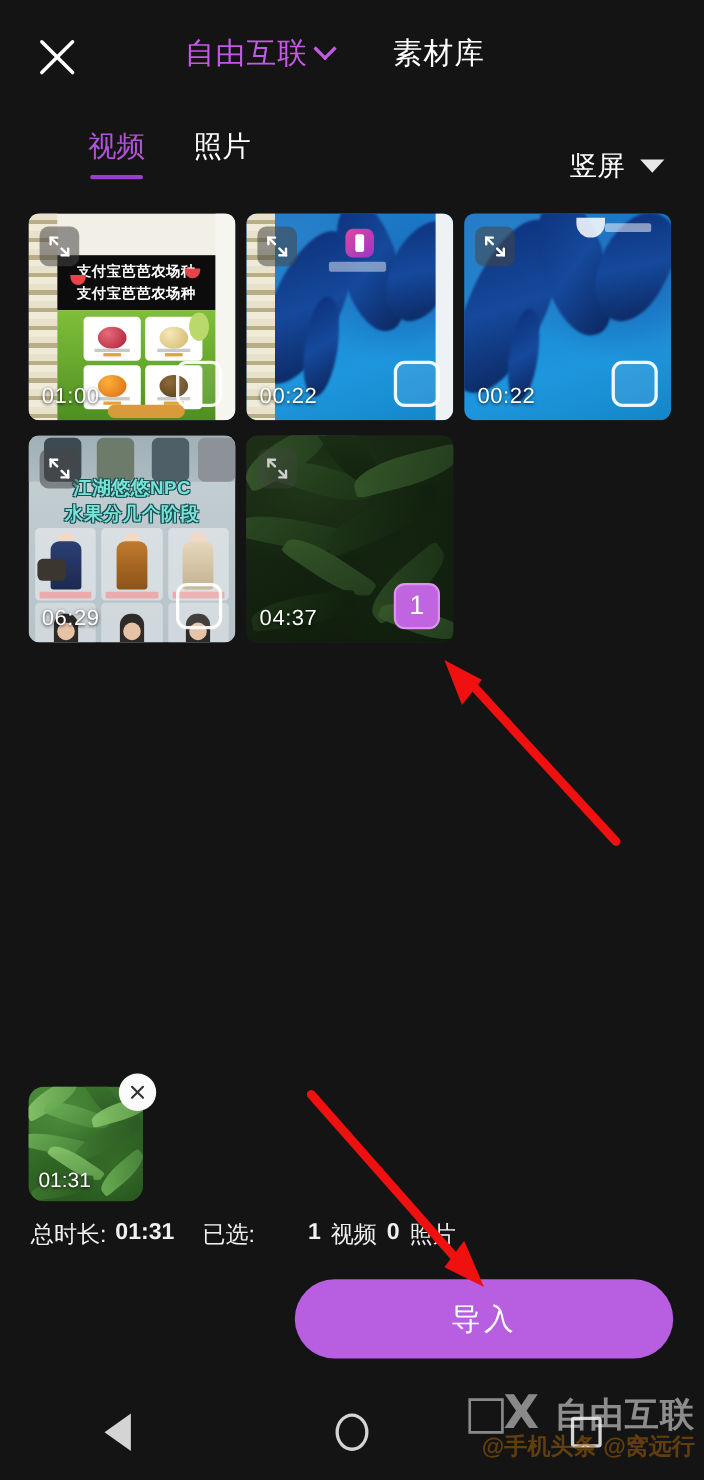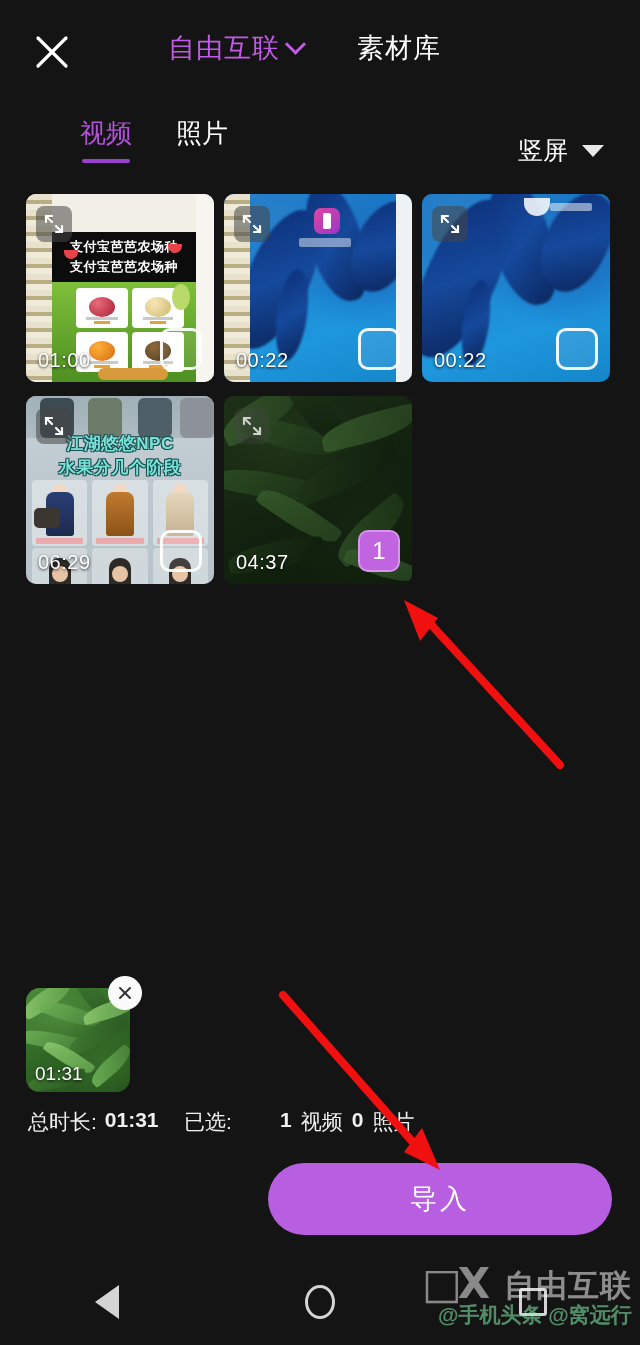--- a/index.html
+++ b/index.html
@@ -381,21 +381,21 @@
     letter-spacing:-4px;
     line-height:1;
   }
   .wm-brand {
     position:absolute; left:88px; top:4px;
     font-size:31px; font-weight:bold; color:#f0f0f0;
     letter-spacing:1px; white-space:nowrap;
   }
   .wm-handle {
     position:absolute; left:22px; top:40px;
-    font-size:21px; font-weight:bold; color:#86efac;
+    font-size:21px; font-weight:bold; color:#a16207;
     white-space:nowrap;
   }
 
   
   .annot { position:absolute; left:0; top:0; width:640px; height:1345px; pointer-events:none; z-index:20; }
 </style>
 </head>
 <body>
 
 <div class="topbar">

